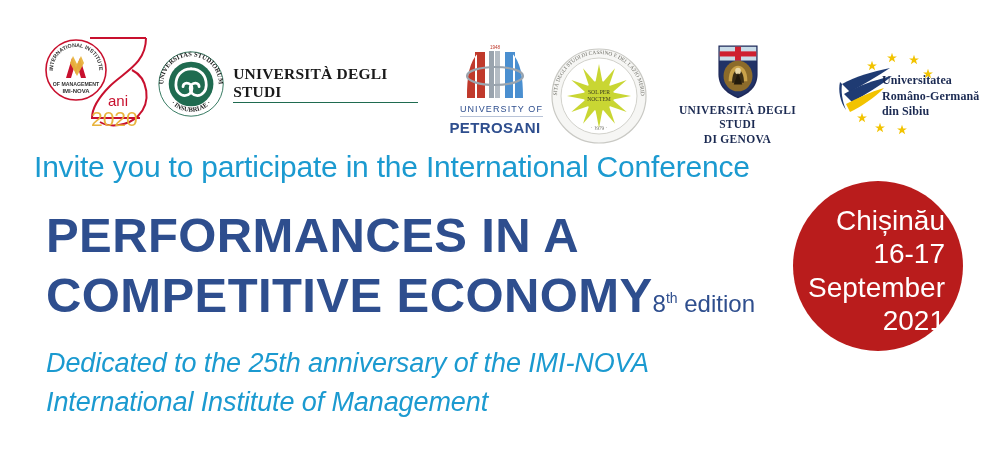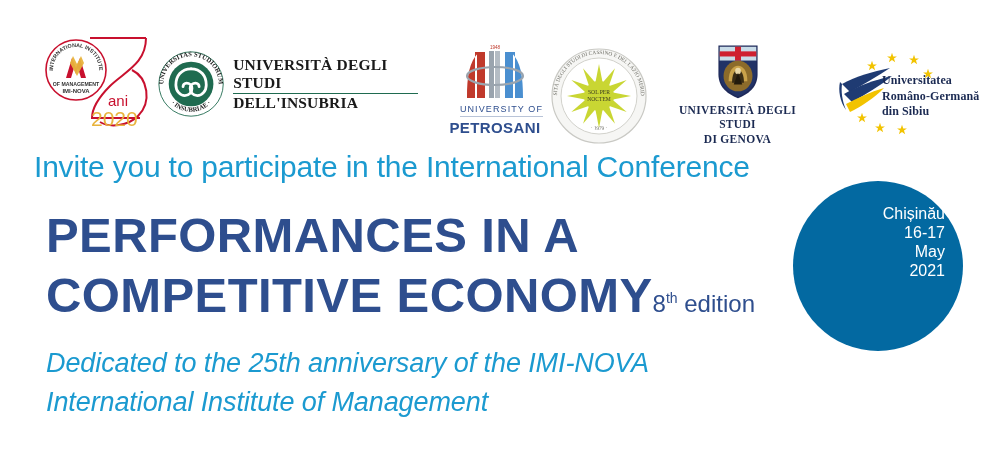--- a/index.html
+++ b/index.html
@@ -146,26 +146,26 @@
   }
 
   
   .date-circle {
     position: absolute;
     left: 793px;
     top: 181px;
     width: 170px;
     height: 170px;
     border-radius: 50%;
-    background: #0369a1;
+    background: #b91c1c;
     color: #ffffff;
     box-sizing: border-box;
     padding: 23px 18px 0 10px;
     text-align: right;
-    font-size: 16px;
+    font-size: 28px;
     line-height: 1.19;
   }
   .date-circle div { white-space: nowrap; }
 </style>
 </head>
 <body>
 
 <div id="banner">
 
   <div class="logo-strip">
@@ -208,21 +208,20 @@
         <path id="insBot" d="M37 37 m-31,0 a31,31 0 1,0 62,0" fill="none"></path>
         <text font-family="'Liberation Serif', serif" font-size="7.4" font-weight="bold" fill="#1a1a1a">
           <textPath href="#insTop" startOffset="50%" text-anchor="middle">UNIVERSITAS STUDIORUM</textPath>
         </text>
         <text font-family="'Liberation Serif', serif" font-size="7.4" font-weight="bold" fill="#1a1a1a">
           <textPath href="#insBot" startOffset="50%" text-anchor="middle">· INSUBRIAE ·</textPath>
         </text>
       </svg>
       <div class="insubria-text">
         <span class="insubria-line1">UNIVERSITÀ DEGLI STUDI</span><br>
-        <span>DELL'INSUBRIA</span>
       </div>
     </div>
 
     <div class="logo" id="logo-petrosani">
       <svg width="92" height="60" viewBox="0 0 92 60">
         <text x="46" y="7" text-anchor="middle" font-family="'Liberation Sans', sans-serif" font-size="4.6" fill="#C0392B">1948</text>
 
         <path d="M26 10 L26 56 L18 56 C18 34, 20 20, 30 10 Z" fill="#C0392B"></path>
         <path d="M36 10 L36 56 L28 56 L28 10 Z" fill="#C0392B"></path>
 
@@ -371,17 +370,17 @@
   </div>
 
   <div class="dedication">
     <div>Dedicated to the 25th anniversary of the IMI-NOVA</div>
     <div>International Institute of Management</div>
   </div>
 
   <div class="date-circle">
     <div>Chișinău</div>
     <div>16-17</div>
-    <div>May</div>
+    <div>September</div>
     <div>2021</div>
   </div>
 
 </div>
 
 </body></html>

